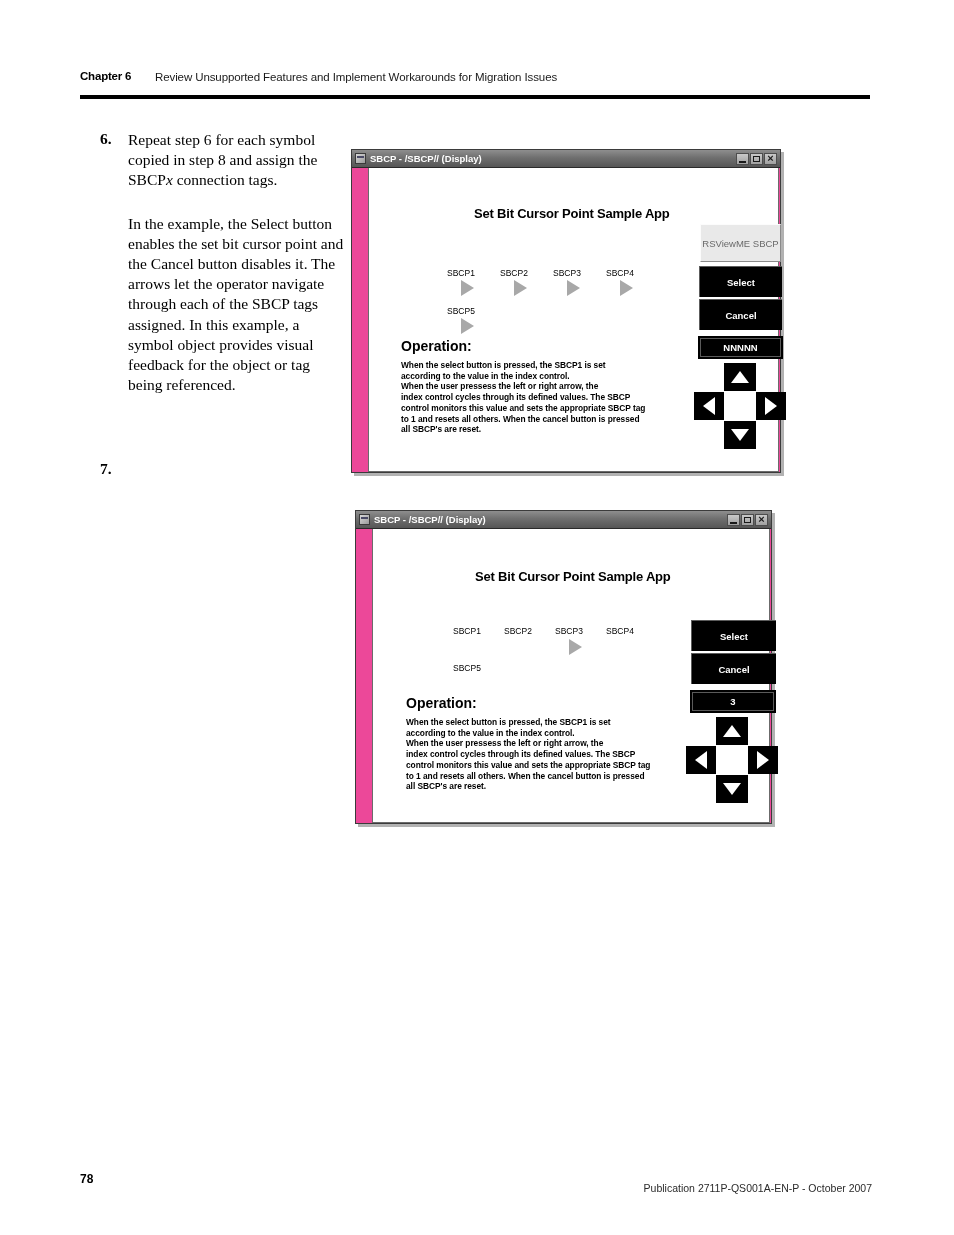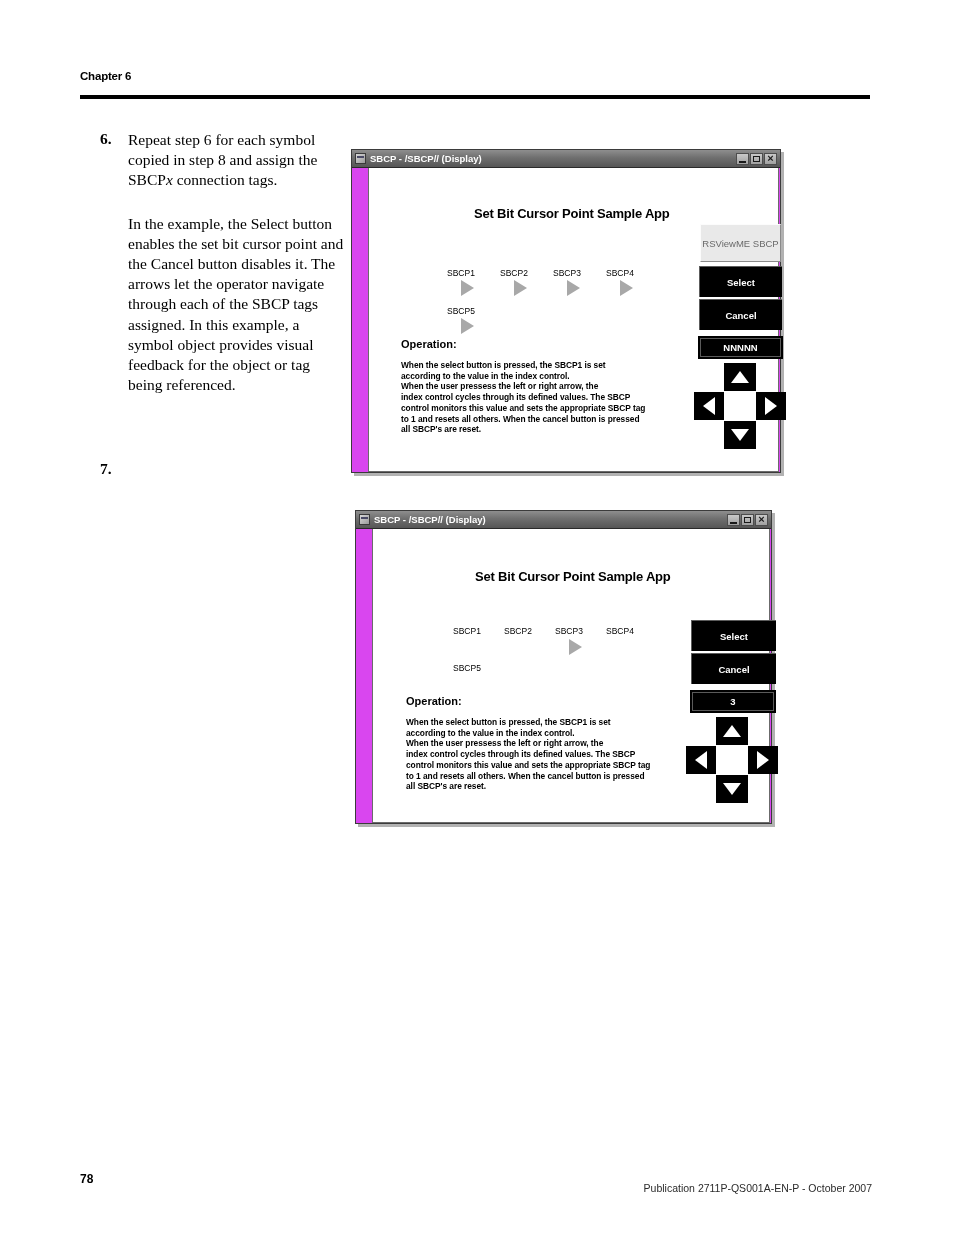--- a/index.html
+++ b/index.html
@@ -80,21 +80,21 @@
   .para.indent {
     padding-left: 28px;
   }
   .gap-md { height: 23px; }
   .gap-lg { height: 42px; }
   .ital { font-style: italic; }
 
   
   .win {
     position: absolute;
-    background: #d946ef;
+    background: #ec4899;
     border: 1px solid #3b3b3b;
     box-shadow: 3px 3px 0 rgba(0,0,0,0.30);
     box-sizing: border-box;
   }
   #window-1 { left: 351px; top: 149px; width: 430px; height: 324px; }
   #window-2 { left: 355px; top: 510px; width: 417px; height: 314px; }
 
   .titlebar {
     position: relative;
     height: 17px;
@@ -200,21 +200,21 @@
     width: 0; height: 0;
     border-top: 8px solid transparent;
     border-bottom: 8px solid transparent;
     border-left: 13px solid #a8a8a8;
   }
 
   .op-label {
     position: absolute;
     font-family: "Liberation Sans", sans-serif;
     font-weight: bold;
-    font-size: 11px;
+    font-size: 14px;
   }
   .op-text {
     position: absolute;
     font-family: "Liberation Sans", sans-serif;
     font-weight: bold;
     font-size: 8.4px;
     line-height: 10.7px;
     white-space: pre-line;
     letter-spacing: -0.05px;
   }
@@ -305,20 +305,21 @@
     color: #2b2b2b;
     white-space: nowrap;
     margin-top: 8px;
   }
 </style>
 </head>
 <body>
 
 <div class="page-header">
   <div class="chapter-label">Chapter 6</div>
+  <div class="chapter-title">Review Unsupported Features and Implement Workarounds for Migration Issues</div>
 </div>
 <div class="header-rule"></div>
 
 <div class="body-col">
 
   <div class="step">
     <div class="step-num">6.</div>
     <p class="para"><span>Repeat step 6 for each symbol copied in step 8 and assign the SBCP</span><span class="ital">x</span><span> connection tags.</span></p>
   </div>
 

